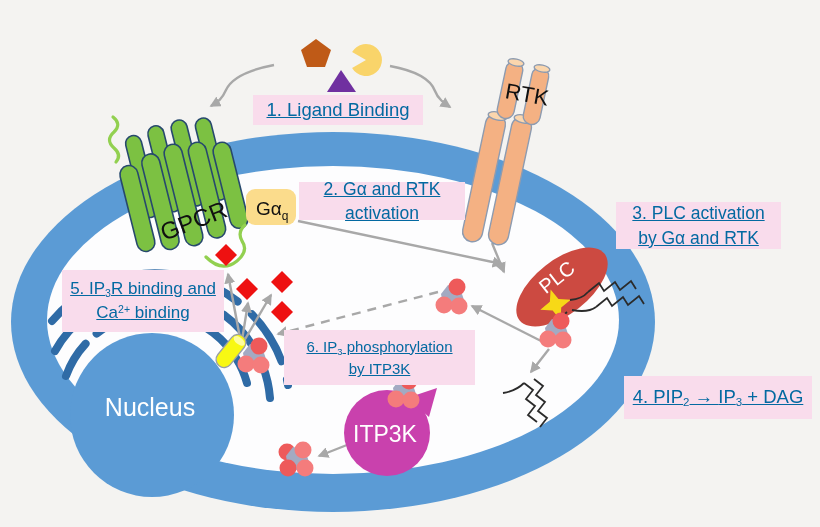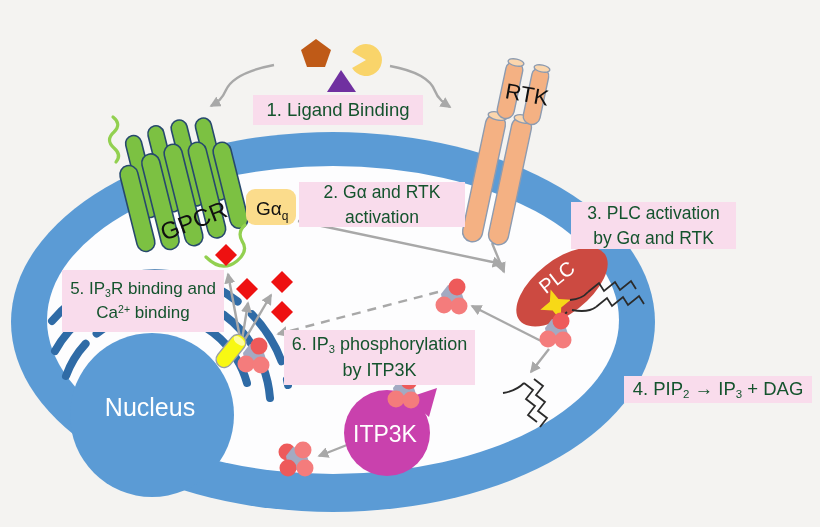--- a/index.html
+++ b/index.html
@@ -2,23 +2,23 @@
 <html style="--label-bg: #f9dcec;"><head>
 <meta charset="utf-8">
 <style>
   html,body{margin:0;padding:0;}
   .stage{
     position:relative;width:820px;height:527px;overflow:hidden;
     background:#f4f3f1;font-family:"Liberation Sans",sans-serif;
   }
   .stage svg{position:absolute;left:0;top:0;}
   .step{
-    position:absolute;background:var(--label-bg,#f9dcec);color:#14532d;
+    position:absolute;background:var(--label-bg,#f9dcec);color:#0369a1;
     text-align:center;display:flex;flex-direction:column;justify-content:center;
-    line-height:1.4;white-space:nowrap;
+    line-height:1.4;white-space:nowrap;text-decoration:underline;
   }
   .step sub{font-size:0.62em;vertical-align:-0.28em;}
   .step sup{font-size:0.62em;vertical-align:0.5em;}
   svg text{font-family:"Liberation Sans",sans-serif;}
 </style>
 </head>
 <body>
 
 <div class="stage">
 
@@ -154,37 +154,37 @@
     <path d="M 282 301 L 293 312 L 282 323 L 271 312 Z"></path>
   </g>
 
   <text x="150" y="416" text-anchor="middle" font-size="25" fill="#fff">Nucleus</text>
 </svg>
 
 <div class="step" style="left:253px;top:95px;width:170px;height:30px;font-size:18.5px;">
   <span><span>1. Ligand Binding</span></span>
 </div>
 
-<div class="step" style="left:299px;top:182px;width:166px;height:45px;font-size:17.5px;">
+<div class="step" style="left:299px;top:182px;width:166px;height:38px;font-size:17.5px;">
   <span>2. Gα and RTK</span>
   <span>activation</span>
 </div>
 
-<div class="step" style="left:571px;top:202px;width:165px;height:47px;font-size:17.5px;">
+<div class="step" style="left:616px;top:202px;width:165px;height:47px;font-size:17.5px;">
   <span>3. PLC activation</span>
   <span>by Gα and RTK</span>
 </div>
 
-<div class="step" style="left:624px;top:376px;width:188px;height:27px;font-size:18.5px;">
+<div class="step" style="left:624px;top:376px;width:188px;height:43px;font-size:18.5px;">
   <span><span>4. PIP</span><sub>2</sub><span> → </span><span>IP</span><sub>3</sub><span> + DAG</span></span>
 </div>
 
 <div class="step" style="left:62px;top:270px;width:162px;height:62px;font-size:17px;">
   <span><span>5. IP</span><sub>3</sub><span>R binding and</span></span>
   <span><span>Ca</span><sup>2+</sup><span> binding</span></span>
 </div>
 
-<div class="step" style="left:284px;top:330px;width:191px;height:55px;font-size:18px;">
+<div class="step" style="left:284px;top:330px;width:191px;height:55px;font-size:15px;">
   <span><span>6. IP</span><sub>3</sub><span> phosphorylation</span></span>
   <span>by ITP3K</span>
 </div>
 
 </div>
 
 </body></html>

